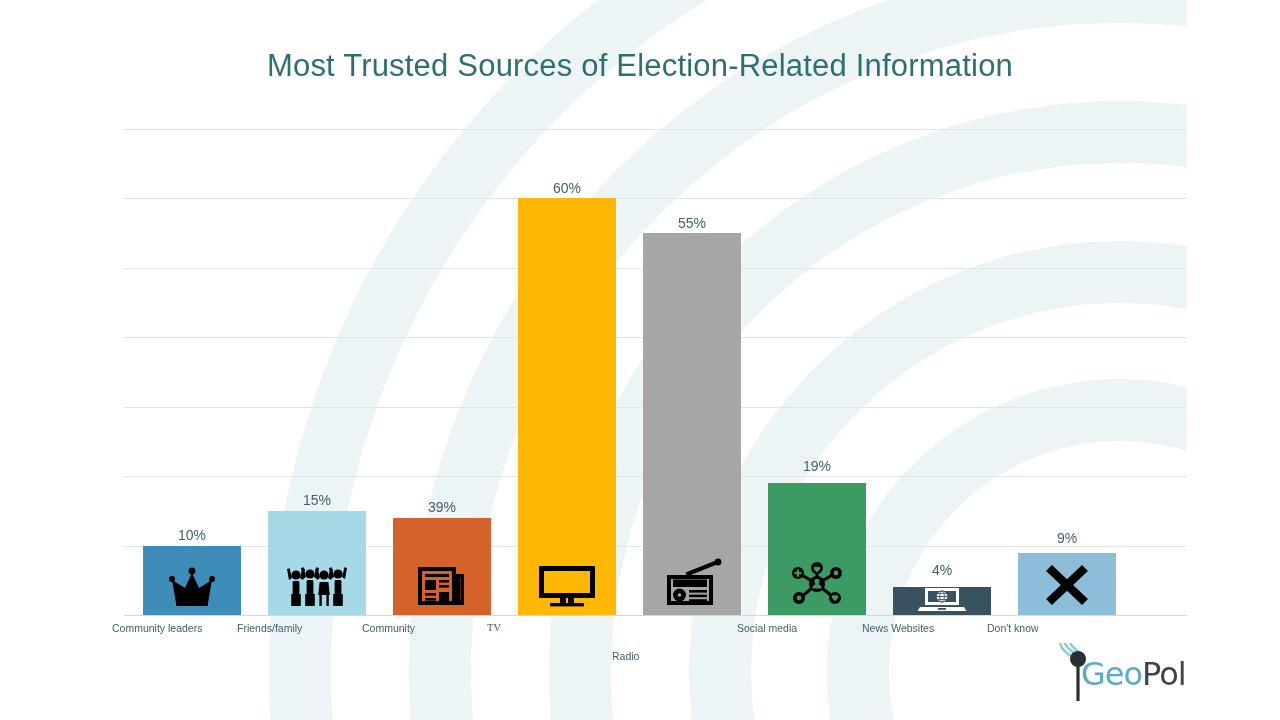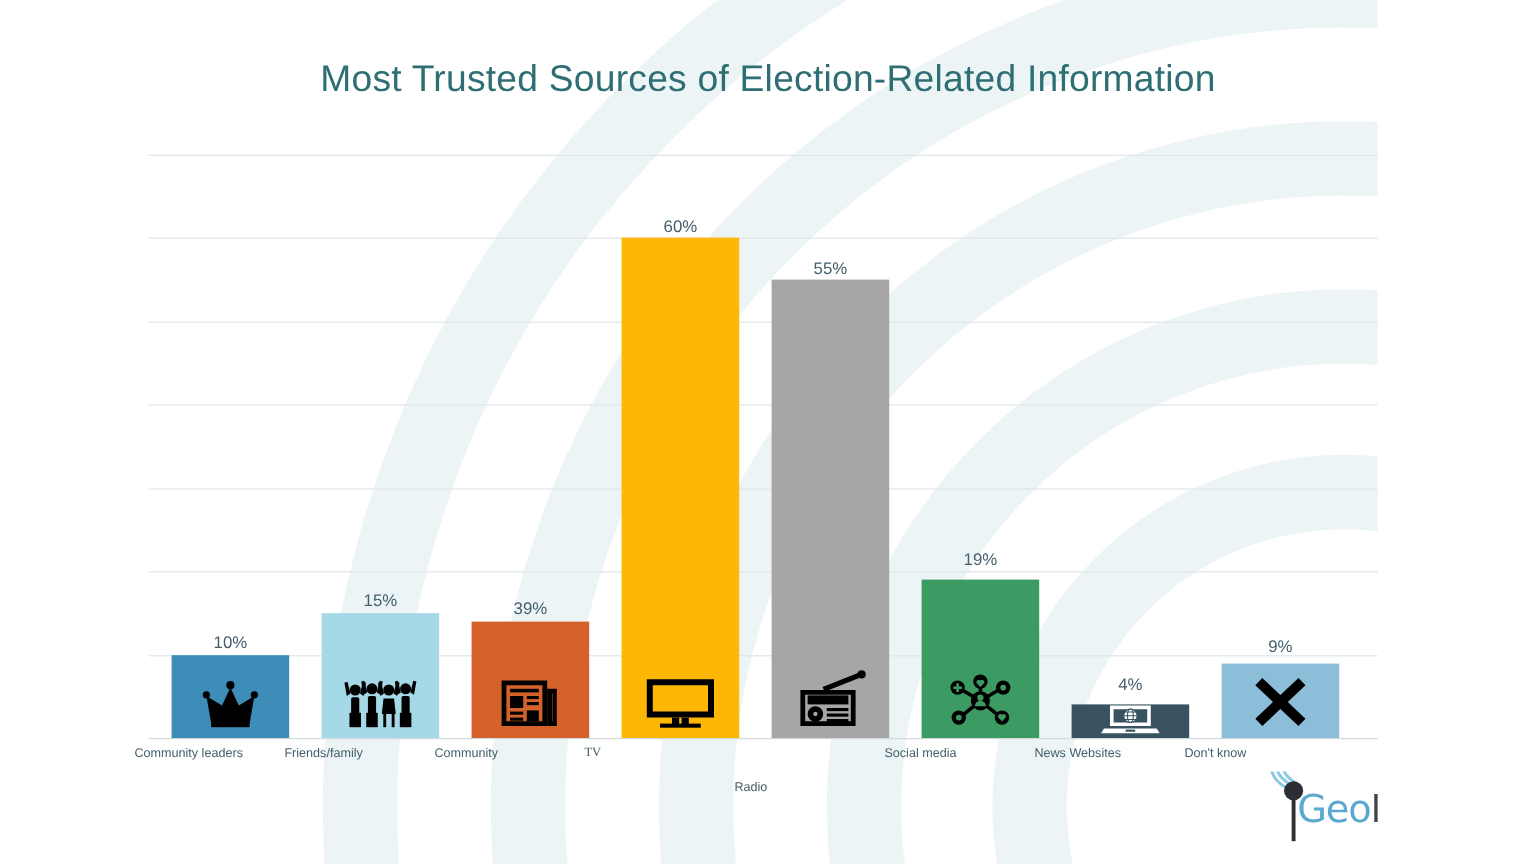--- a/index.html
+++ b/index.html
@@ -15,20 +15,21 @@
     position: relative;
   }
 
   #slide {
     position: absolute;
     inset: 0;
     width: 1148px;
     height: 720px;
     background: #ffffff;
     overflow: hidden;
+    padding-left: 39px;
   }
 
   
   #bg-waves {
     position: absolute;
     inset: 0;
     width: 1280px;
     height: 720px;
     z-index: 0;
     pointer-events: none;

